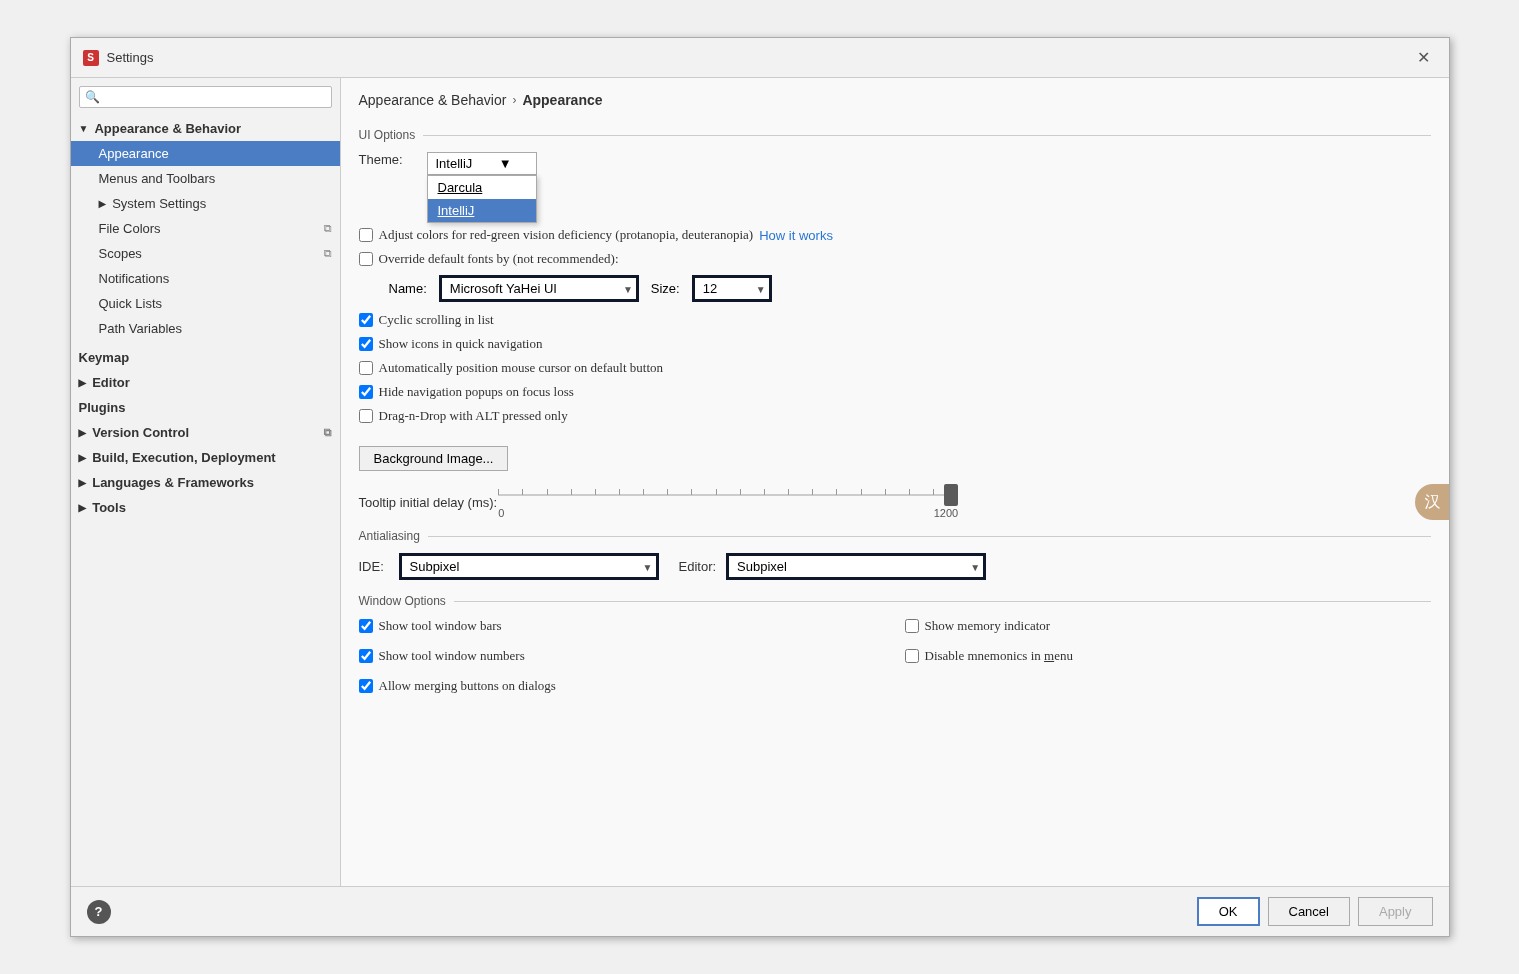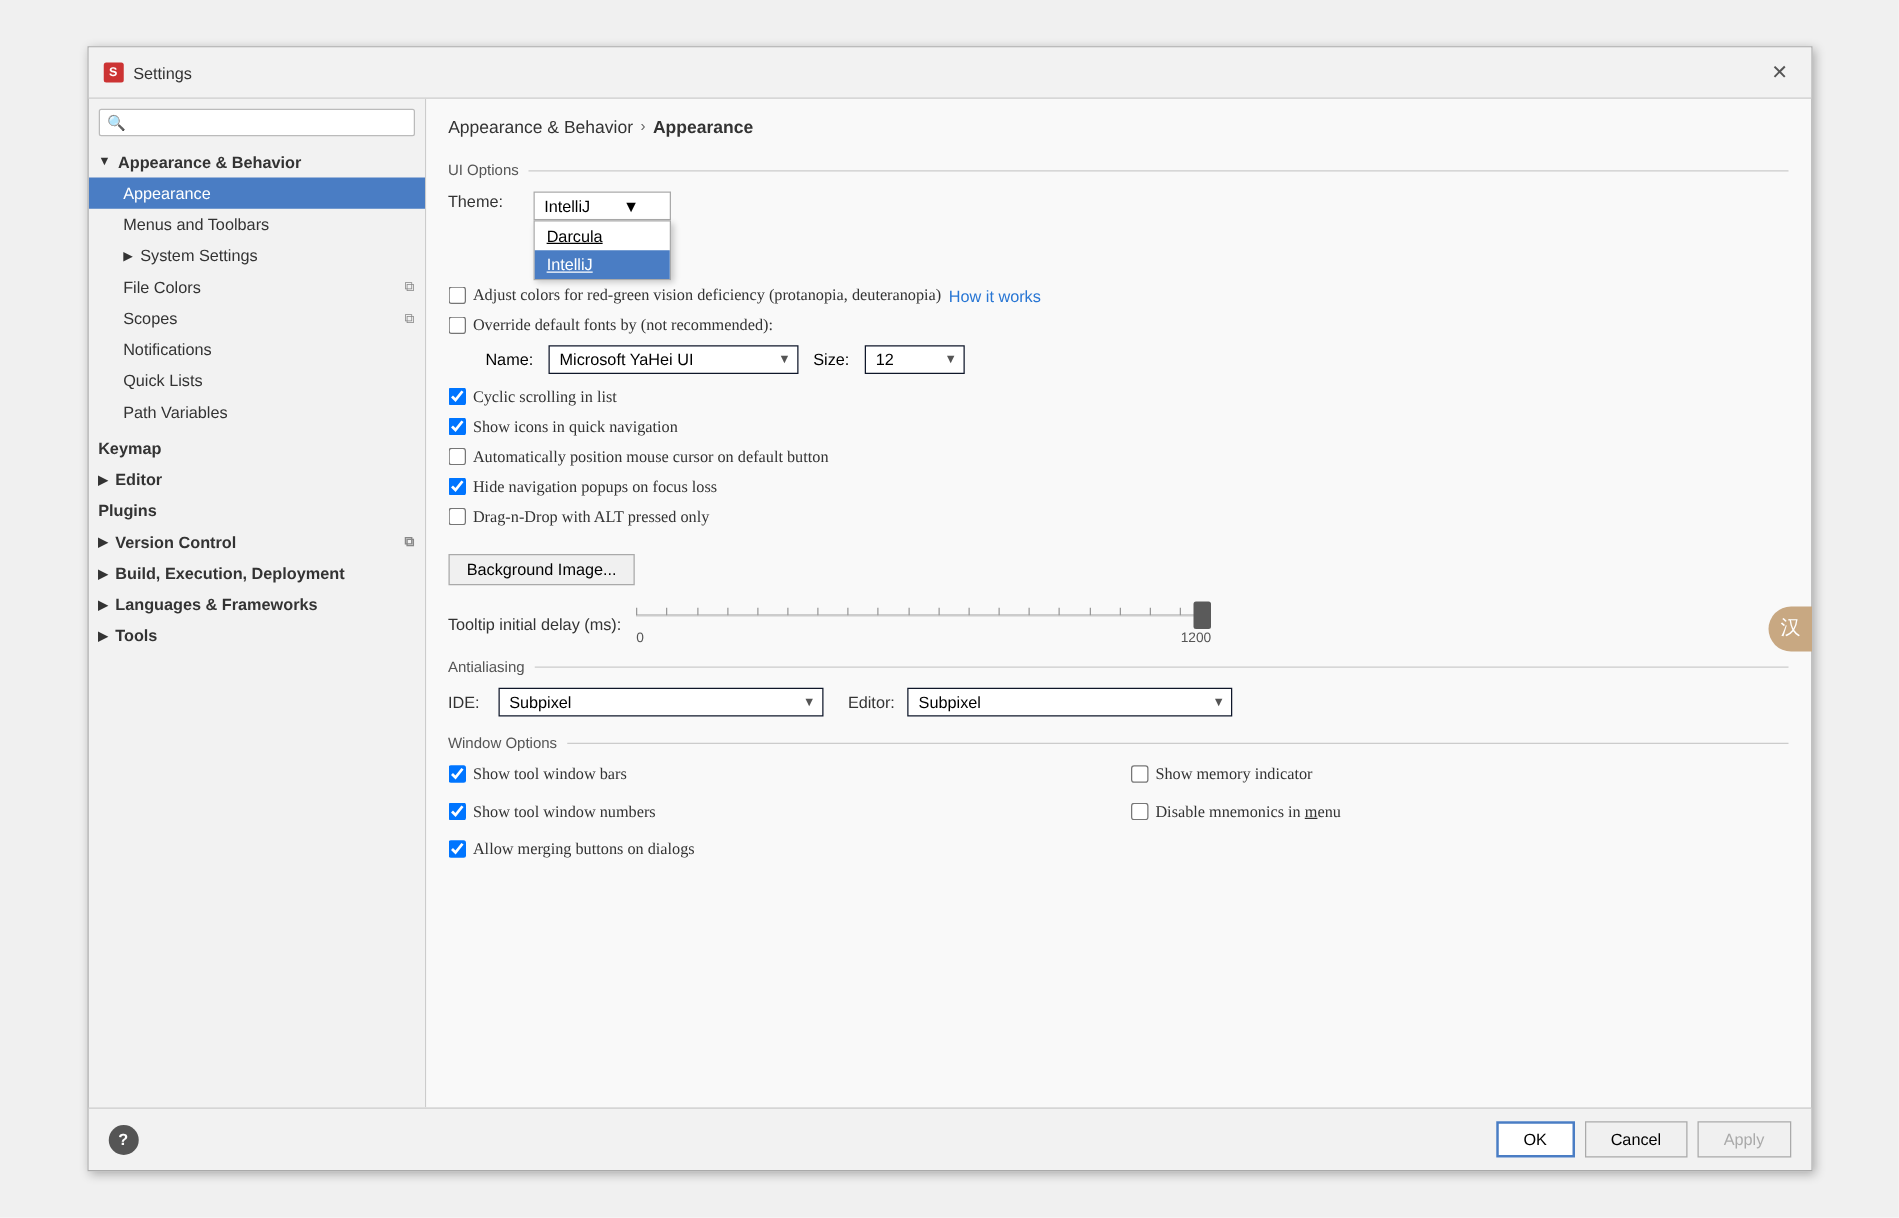--- a/index.html
+++ b/index.html
@@ -165,21 +165,21 @@
     }
     .form-label {
       min-width: 60px;
       color: #333;
     }
     .select-wrapper {
       position: relative;
       display: inline-block;
     }
     .select-control {
-      border: 1px solid #0f172a;
+      border: 3px solid #0f172a;
       background: white;
       padding: 3px 24px 3px 8px;
       font-size: 13px;
       appearance: none;
       cursor: pointer;
       outline: none;
       min-width: 120px;
     }
     .select-arrow {
       position: absolute;
@@ -264,21 +264,21 @@
       border: 1px solid #aaa;
       background: #f0f0f0;
       padding: 4px 14px;
       font-size: 13px;
       cursor: pointer;
       margin: 8px 0 14px 0;
     }
     .tooltip-row {
       display: flex;
       align-items: center;
-      gap: 12px;
+      gap: 1px;
       margin-bottom: 10px;
     }
     .tooltip-label { color: #333; }
     .slider-container {
       flex: 1;
       max-width: 460px;
     }
     .slider-track {
       position: relative;
       height: 20px;

